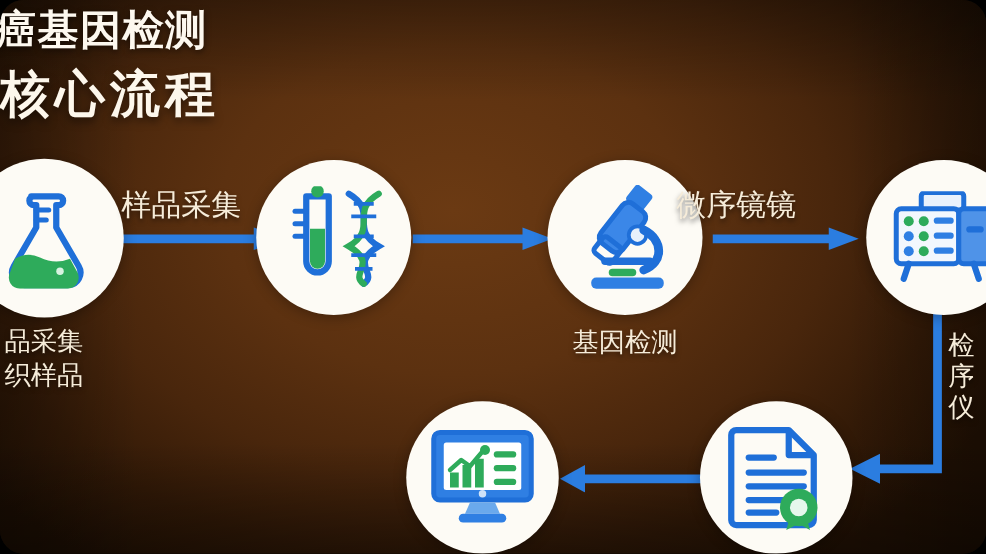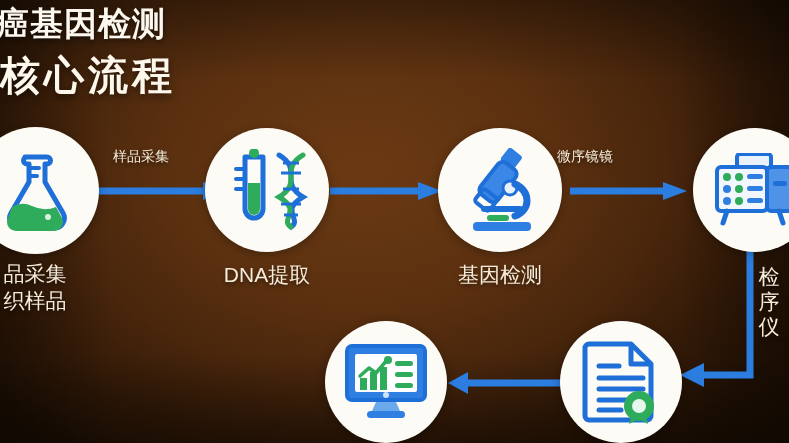--- a/index.html
+++ b/index.html
@@ -10,20 +10,21 @@
   body {
     font-family: "Liberation Sans", "DejaVu Sans", sans-serif;
   }
   #slide {
     position: relative;
     width: 789px;
     height: 443px;
     overflow: hidden;
     background:
       radial-gradient(ellipse 62% 78% at 46% 38%, #6b3a13 0%, #5c3110 38%, #49260c 62%, #331a07 82%, #241204 100%);
+    border-radius: 19px;
   }
   
   #slide::after {
     content: "";
     position: absolute;
     inset: 0;
     pointer-events: none;
     background:
       linear-gradient(to bottom, rgba(0,0,0,0.30) 0%, rgba(0,0,0,0) 18%, rgba(0,0,0,0) 80%, rgba(0,0,0,0.38) 100%),
       linear-gradient(to right, rgba(0,0,0,0.30) 0%, rgba(0,0,0,0) 14%, rgba(0,0,0,0) 86%, rgba(0,0,0,0.30) 100%);
@@ -88,25 +89,24 @@
     line-height: 25px;
     width: 24px;
     text-align: center;
     text-shadow: 0 2px 4px rgba(0,0,0,0.5);
     z-index: 5;
   }
 
   .edge-label {
     position: absolute;
     color: #f6ecd9;
-    font-size: 14px;
+    font-size: 24px;
     white-space: nowrap;
     text-shadow: 0 2px 4px rgba(0,0,0,0.5);
     z-index: 5;
-    margin-left: 16px;
   }
 
   
   .connector {
     position: absolute;
     z-index: 3;
   }
 </style>
 </head>
 <body>
@@ -172,21 +172,20 @@
         <path d="M58 6 C82 20 58 34 82 48 C58 62 82 70 70 78" fill="none" stroke="#1f6fd8" stroke-width="5" stroke-linecap="round"></path>
         <path d="M82 6 C58 20 82 34 58 48 C82 62 58 70 70 78" fill="none" stroke="#2eab5b" stroke-width="5" stroke-linecap="round"></path>
         <line x1="62" y1="14" x2="78" y2="14" stroke="#1f6fd8" stroke-width="3"></line>
         <line x1="60" y1="24" x2="80" y2="24" stroke="#1f6fd8" stroke-width="3"></line>
         <line x1="62" y1="40" x2="78" y2="40" stroke="#1f6fd8" stroke-width="3"></line>
         <line x1="60" y1="55" x2="80" y2="55" stroke="#1f6fd8" stroke-width="3"></line>
         <line x1="63" y1="66" x2="77" y2="66" stroke="#1f6fd8" stroke-width="3"></line>
       </svg>
     </span>
   </div>
-  <div class="node-label" style="left:187px; top:262px; width:160px;">DNA提取</div>
 
   <div class="node" style="left:438px; top:128px; width:124px; height:124px;">
     <span>
       <svg width="86" height="84" viewBox="0 0 86 84">
         <rect x="46" y="2" width="17" height="16" rx="3" transform="rotate(38 54 10)" fill="#2f7fe3"></rect>
         <rect x="30" y="14" width="22" height="40" rx="6" transform="rotate(38 41 34)" fill="#3b87e8" stroke="#1f6fd8" stroke-width="4"></rect>
         <rect x="20" y="44" width="18" height="16" rx="3" transform="rotate(38 29 52)" fill="none" stroke="#1f6fd8" stroke-width="4"></rect>
         <circle cx="53" cy="40" r="7" fill="#e7f0fb" stroke="#1f6fd8" stroke-width="3"></circle>
         <path d="M58 36 C74 44 74 62 58 68" fill="none" stroke="#1f6fd8" stroke-width="7" stroke-linecap="round"></path>
         <rect x="24" y="58" width="42" height="6" rx="3" fill="#1f6fd8"></rect>

